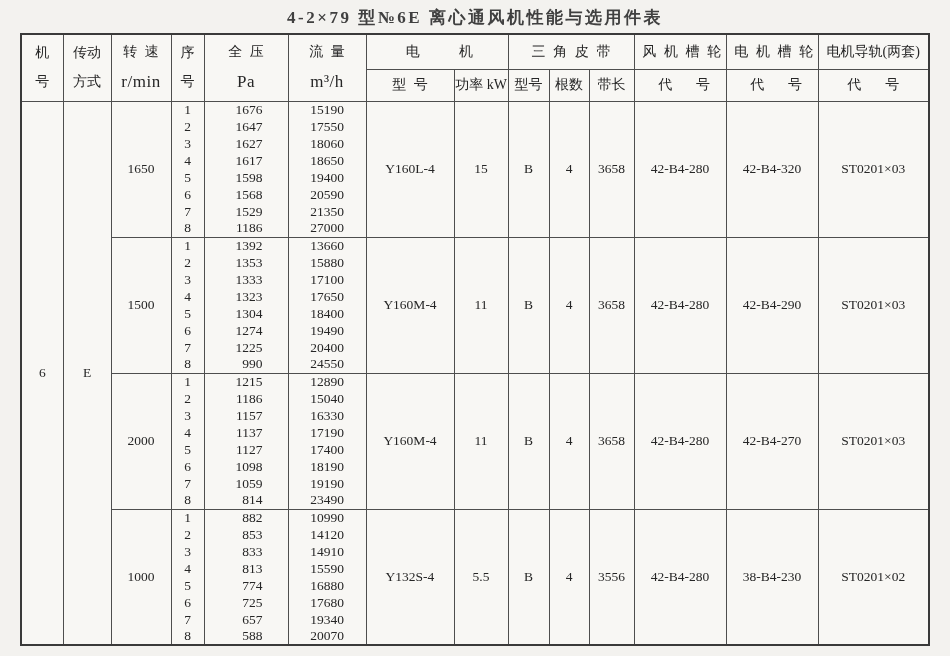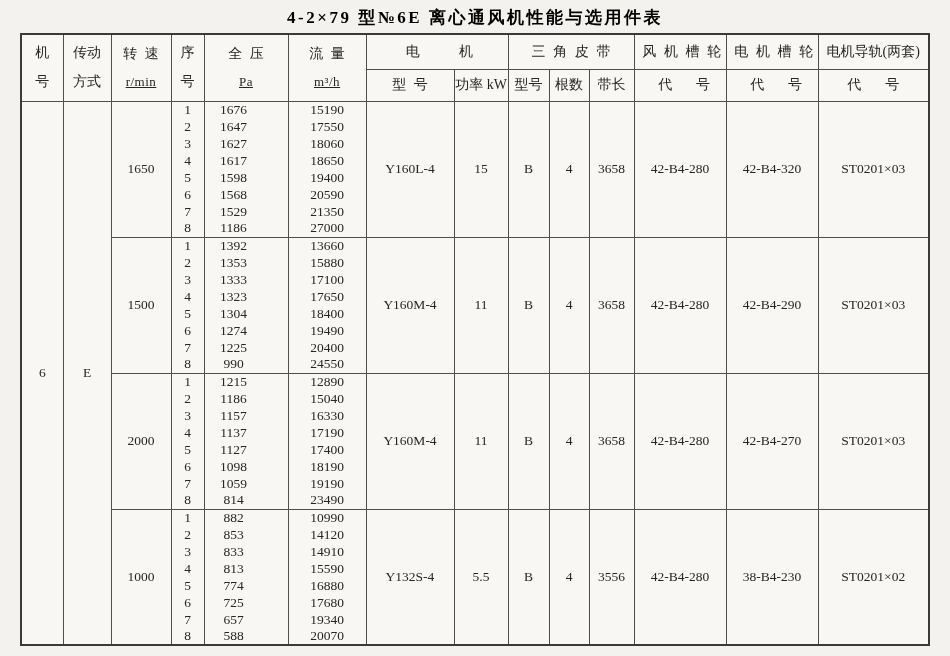--- a/index.html
+++ b/index.html
@@ -5,44 +5,44 @@
   html,body { margin:0; padding:0; }
   body {
     width:950px; height:656px; background:#f3f2ef;
     font-family:"Liberation Serif","DejaVu Serif",serif; color:#222;
     overflow:hidden;
   }
   .page { position:relative; width:950px; height:656px; }
   .title {
     position:absolute; top:6px; left:0; width:100%;
     text-align:center; font-size:17px; font-weight:bold;
-    letter-spacing:2.5px; color:#000000;
+    letter-spacing:2.5px; color:#404040;
   }
   table.perf {
     position:absolute; left:20px; top:33px; width:908px;
     border-collapse:collapse; table-layout:fixed;
     border:2px solid #3a3a3a; background:#f8f7f4;
   }
   th, td {
     border-left:1px solid #4e4e4e; border-right:1px solid #4e4e4e;
     font-weight:normal; text-align:center; vertical-align:middle;
     font-size:14px; padding:0; color:#262626; overflow:hidden; white-space:nowrap;
   }
   thead th { border-bottom:1px solid #4e4e4e; }
   thead tr.h1 { height:35px; }
   thead tr.h2 { height:32px;margin-left:17px; }
   tbody tr { height:17px; }
   tbody td { font-size:13.5px; }
   tr.group-first td { border-top:1px solid #4e4e4e; }
   .two-line { display:flex; flex-direction:column; justify-content:center; align-items:center; gap:11px; }
-  .two-line .latin { font-size:13px; letter-spacing:0.5px;text-decoration:underline; }
+  .two-line .latin { font-size:17px; letter-spacing:0.5px; }
   .ls-s  { letter-spacing:0.55em; padding-left:0.55em; }
   .ls-m  { letter-spacing:1.7em;  padding-left:1.7em; }
   .ls-xl { letter-spacing:2.8em;  padding-left:2.8em;text-align:center; }
-  td.pressure { text-align:center; padding-right:25px;margin-top:23px; }
+  td.pressure { text-align:right; padding-right:25px;margin-top:23px; }
 </style>
 </head>
 <body>
 
 <div class="page">
   <div class="title">4-2×79 型№6E 离心通风机性能与选用件表</div>
 
   <table class="perf">
     <colgroup>
       <col style="width:42px">

